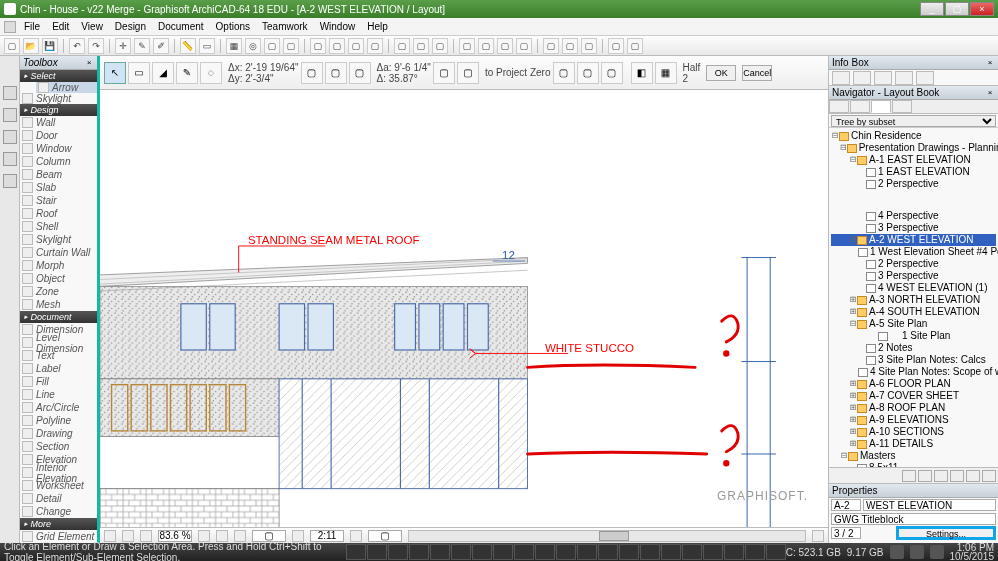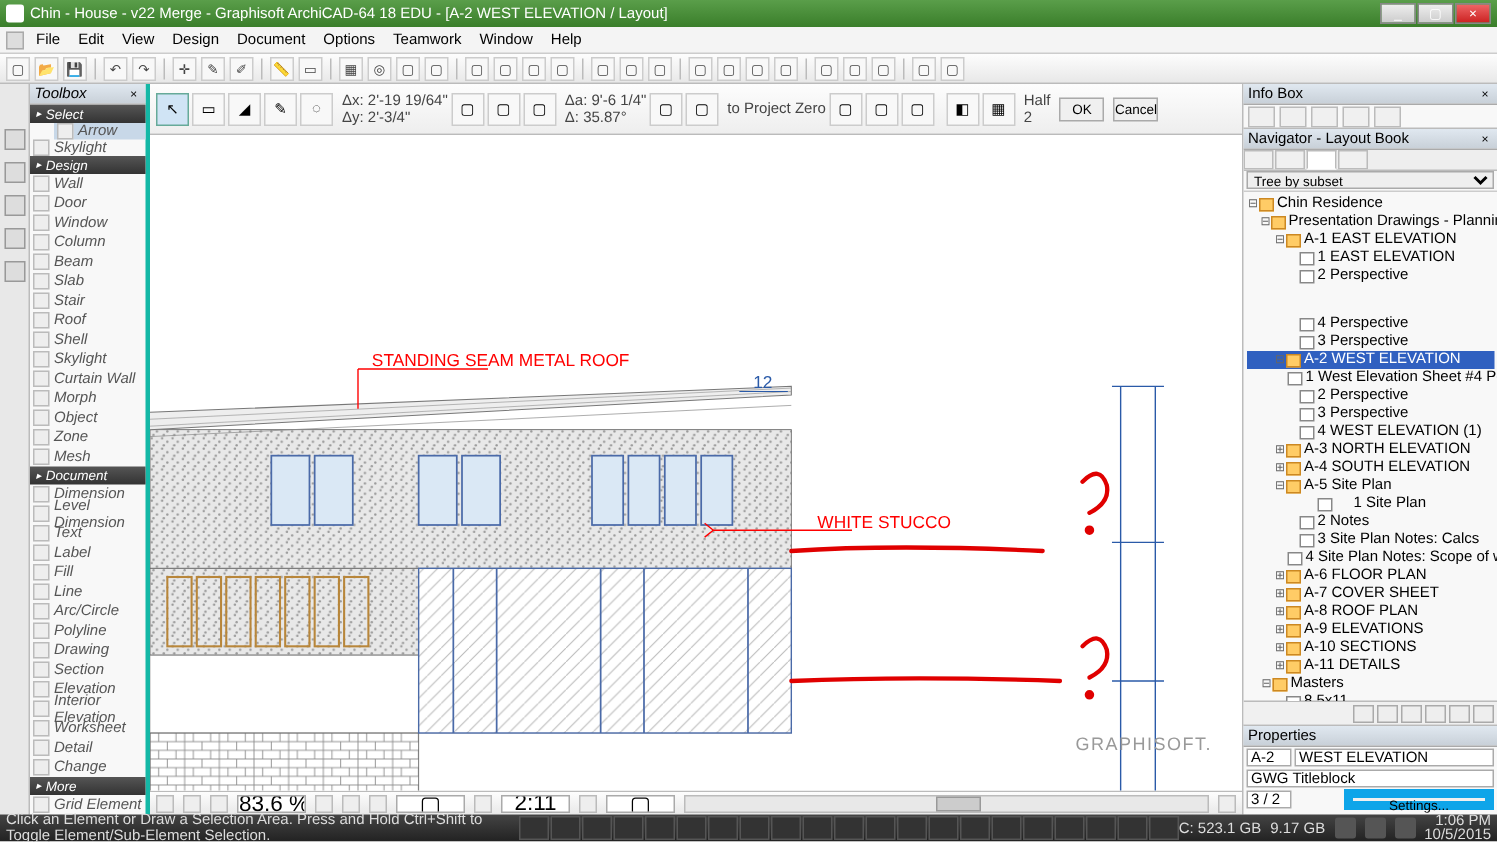--- a/index.html
+++ b/index.html
@@ -31,46 +31,46 @@
 .subtool .stbtn { width:22px; height:22px; background:#f8f8f8; border:1px solid #ccc; display:flex; align-items:center; justify-content:center; }
 .subtool .stbtn.sel { background:#d0e4f5; border-color:#6a9; }
 .subtool .coord { display:flex; flex-direction:column; font-size:8px; color:#444; margin-left:4px; }
 .subtool .okc { width:30px; height:16px; background:#f0f0f0; border:1px solid #aaa; font-size:9px; display:flex; align-items:center; justify-content:center; margin-left:4px; }
 .canvas { flex:1; background:#fff; position:relative; overflow:hidden; }
 .drawing { position:absolute; inset:0; }
 .hatch { fill:url(#hatchp); }
 .brick { fill:url(#brickp); }
 .botbar { height:16px; background:linear-gradient(#fdfdfd,#e8e8e8); border-top:1px solid #bbb; display:flex; align-items:center; padding:0 4px; gap:6px; font-size:9px; }
 .botbar .bico { width:12px; height:12px; background:#eee; border:1px solid #bbb; }
-.botbar input { width:46px; height:12px; font-size:15px; border:1px solid #aaa; text-align:center; }
+.botbar input { width:34px; height:12px; font-size:10px; border:1px solid #aaa; text-align:center; }
 .botbar .scroll { flex:1; height:12px; background:#e8e8e8; border:1px solid #bbb; position:relative; }
 .botbar .thumb { position:absolute; left:48%; top:0; width:30px; height:10px; background:#ccc; border:1px solid #999; }
 .gsoft { position:absolute; right:20px; bottom:24px; font-size:12px; color:#999; letter-spacing:1px; }
 .rightpanes { width:170px; background:#f8f8f8; border-left:1px solid #bbb; display:flex; flex-direction:column; }
 .infobox { height:30px; border-bottom:1px solid #bbb; }
 .infobox .ibrow { height:16px; display:flex; align-items:center; gap:3px; padding:0 3px; }
 .infobox .ibbtn { width:18px; height:14px; background:#f0f0f0; border:1px solid #bbb; }
 .nav { flex:1; display:flex; flex-direction:column; overflow:hidden; }
 .nav .tabset { height:14px; background:#eee; border-bottom:1px solid #bbb; display:flex; }
 .nav .tab { width:20px; height:13px; background:#f0f0f0; border:1px solid #bbb; margin-right:1px; }
 .nav .sel { background:#fff; border-bottom-color:#fff; }
-.nav .filter { height:14px; border-bottom:1px solid #ccc; display:flex; align-items:flex-start; padding:0 2px; }
+.nav .filter { height:14px; border-bottom:1px solid #ccc; display:flex; align-items:center; padding:0 2px; }
 .nav .filter select { flex:1; height:12px; font-size:9px; border:1px solid #aaa; }
 .tree { flex:1; overflow:auto; padding:2px; font-size:9px; line-height:12px; }
 .tnode { white-space:nowrap; display:flex; align-items:center; height:12px; }
 .tnode .tw { display:inline-block; width:8px; text-align:center; color:#666; font-size:8px; }
 .tnode .tico { width:10px; height:9px; background:#fc6; border:1px solid #c82; margin-right:2px; flex-shrink:0; }
 .tnode .tico.doc { background:#fff; border-color:#888; }
 .tnode.hl { background:#3060c0; color:#fff; }
 .navbot { height:16px; background:#f0f0f0; border-top:1px solid #bbb; display:flex; align-items:center; justify-content:flex-end; gap:2px; padding:0 2px; }
 .navbot .nb { width:14px; height:12px; background:#eee; border:1px solid #aaa; }
 .props { height:60px; border-top:1px solid #bbb; }
 .props .prow { height:14px; display:flex; align-items:center; padding:0 2px; gap:2px; font-size:9px; }
 .props .fld { flex:1; height:12px; background:#fff; border:1px solid #aaa; padding:0 2px; display:flex; align-items:center; }
-.props button { width:100%; height:14px; font-size:9px; background:#f0f0f0; border:6px solid #0ea5e9;margin-left:33px; }
+.props button { width:100%; height:14px; font-size:9px; background:#f0f0f0; border:3px solid #0ea5e9;margin-left:33px; }
 .statusbar { position:absolute; left:0; right:0; bottom:0; height:18px; background:linear-gradient(#444,#222); color:#ddd; font-size:9px; display:flex; align-items:center; padding:0 4px; }
 .statusbar .hint { flex:1; }
 .statusbar .tray { display:flex; align-items:center; gap:6px; }
 .statusbar .ticon { width:14px; height:14px; background:#555; border-radius:2px; }
 .statusbar .clock { text-align:right; line-height:9px; font-size:8px; }
 .taskbar-apps { display:flex; gap:1px; margin-left:8px; }
 .taskbar-apps .app { width:20px; height:16px; background:#333; border:1px solid #555; display:flex; align-items:center; justify-content:center; font-size:8px; color:#fff; }
 </style>
 </head>
 <body>

